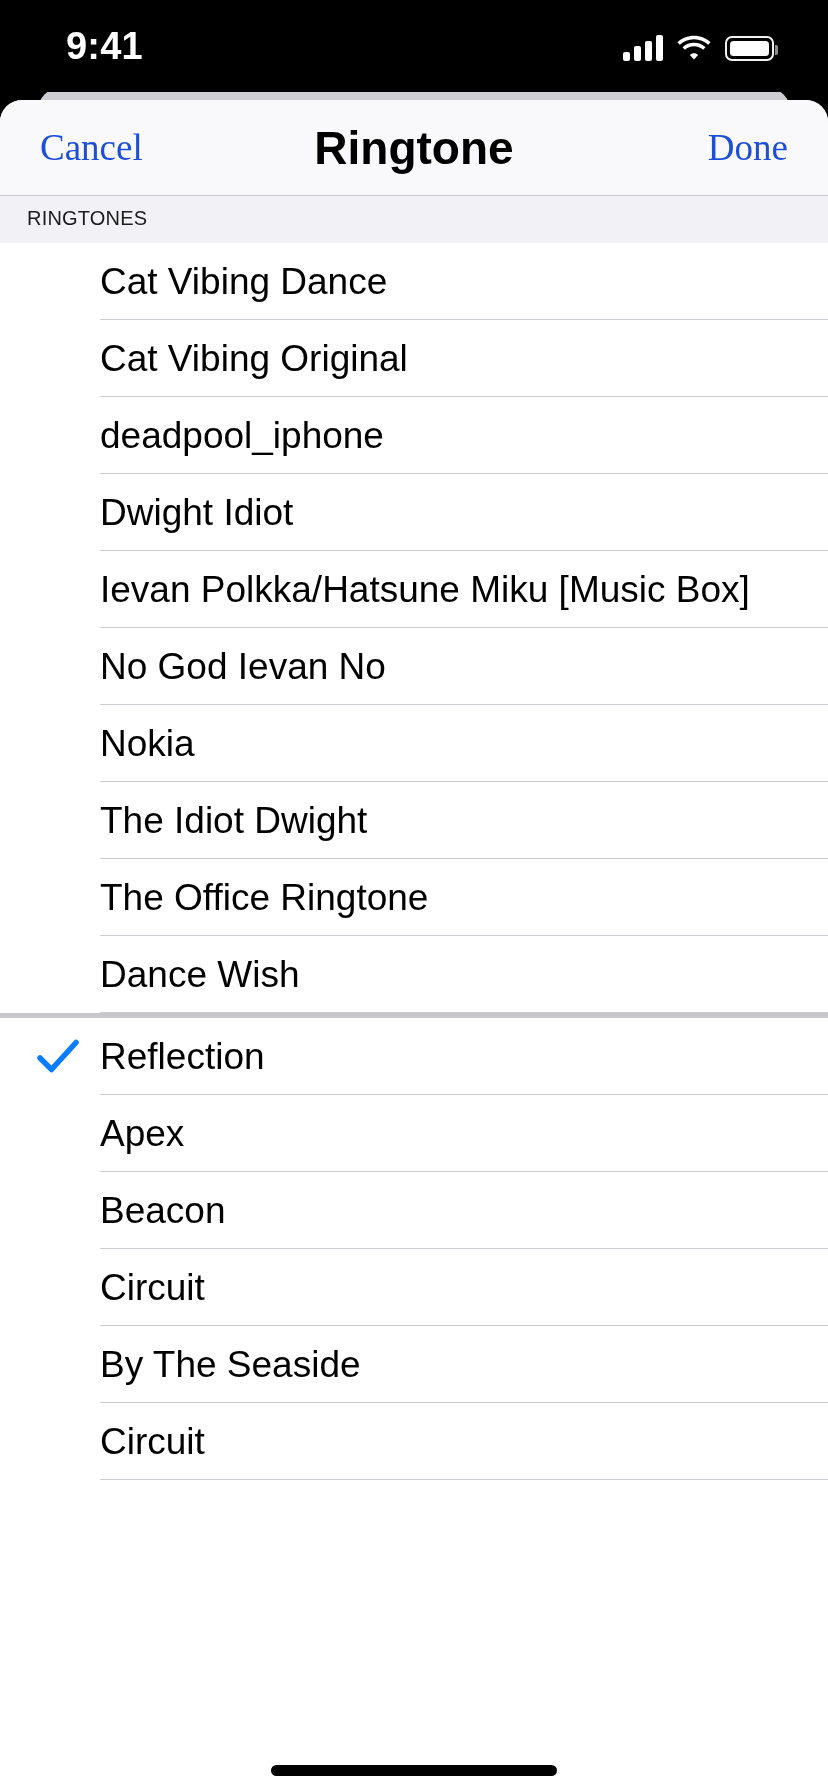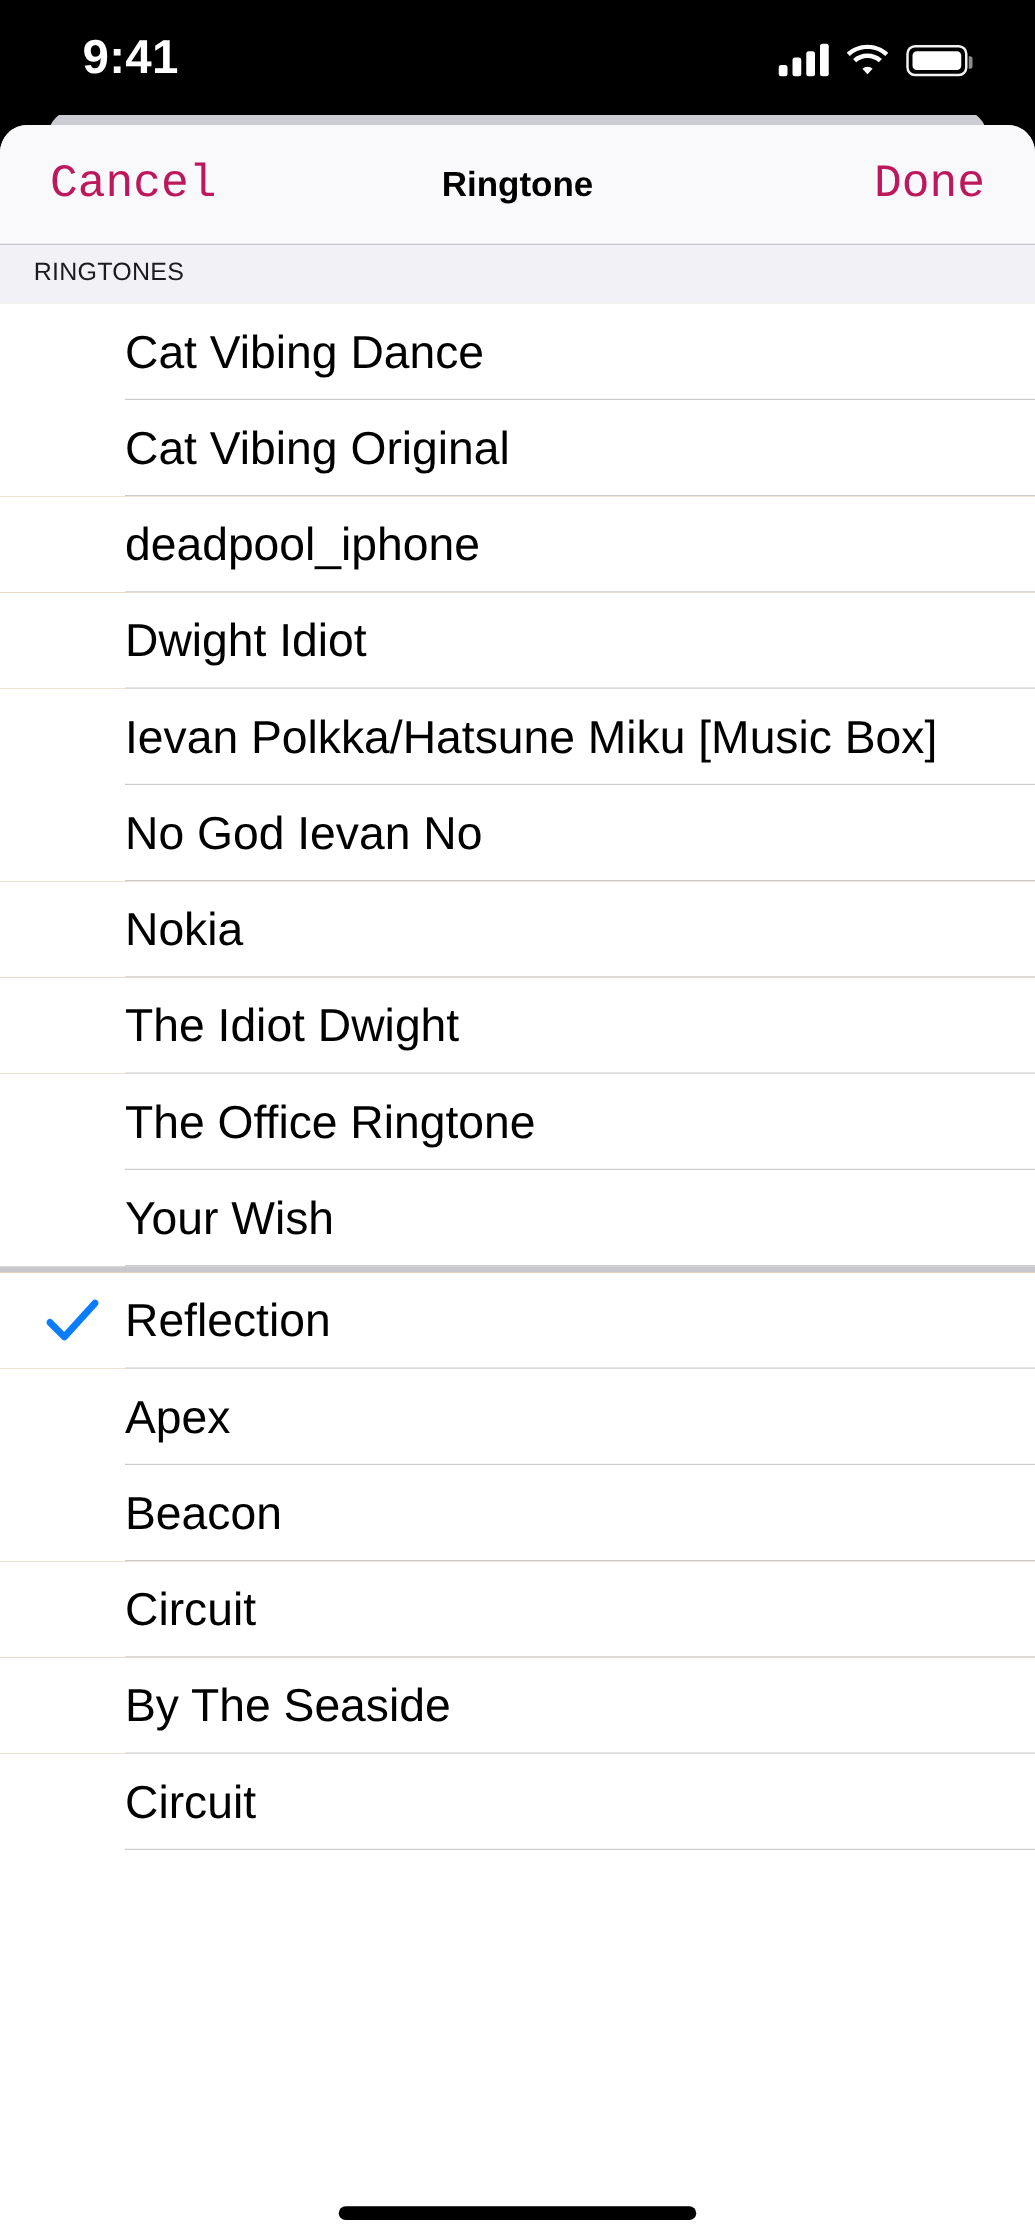--- a/index.html
+++ b/index.html
@@ -107,35 +107,35 @@
   }
   #navbar::after {
     content:"";
     position:absolute;
     left:0; bottom:0;
     width:828px; height:1px;
     background:#c8c7cc;
   }
   .nav-btn {
     font-size:37px;
-    color:#be185d;
+    color:#1d4ed8;
     line-height:44px;
     white-space:nowrap;
     cursor:pointer;
     background:none;
     border:none;
-    font-family:Liberation Mono, monospace;
+    font-family:Liberation Serif, serif;
     padding:6px 2px;
     text-align:center;
   }
   #nav-title {
     position:absolute;
     left:0; right:0;
     text-align:center;
-    font-size:28px;
+    font-size:46px;
     font-weight:bold;
     color:#000;
     line-height:44px;
     pointer-events:none;
   }
 
   
   .section-header {
     width:828px;
     background:#f2f2f6;
@@ -266,21 +266,21 @@
           <div class="row">
             <span class="label">Nokia</span>
           </div>
           <div class="row">
             <span class="label">The Idiot Dwight</span>
           </div>
           <div class="row">
             <span class="label">The Office Ringtone</span>
           </div>
           <div class="row">
-            <span class="label">Your Wish</span>
+            <span class="label">Dance Wish</span>
           </div>
         </div>
         <div class="group-gap"></div>
         <div class="group">
           <div class="row">
             <span class="check">
               <svg width="42" height="36" viewBox="0 0 42 36" xmlns="http://www.w3.org/2000/svg">
                 <path d="M3 19 L14.5 30.5 L39 3.5" fill="none" stroke="#0a7cff" stroke-width="5.5" stroke-linecap="round" stroke-linejoin="round"></path>
               </svg>
             </span>

